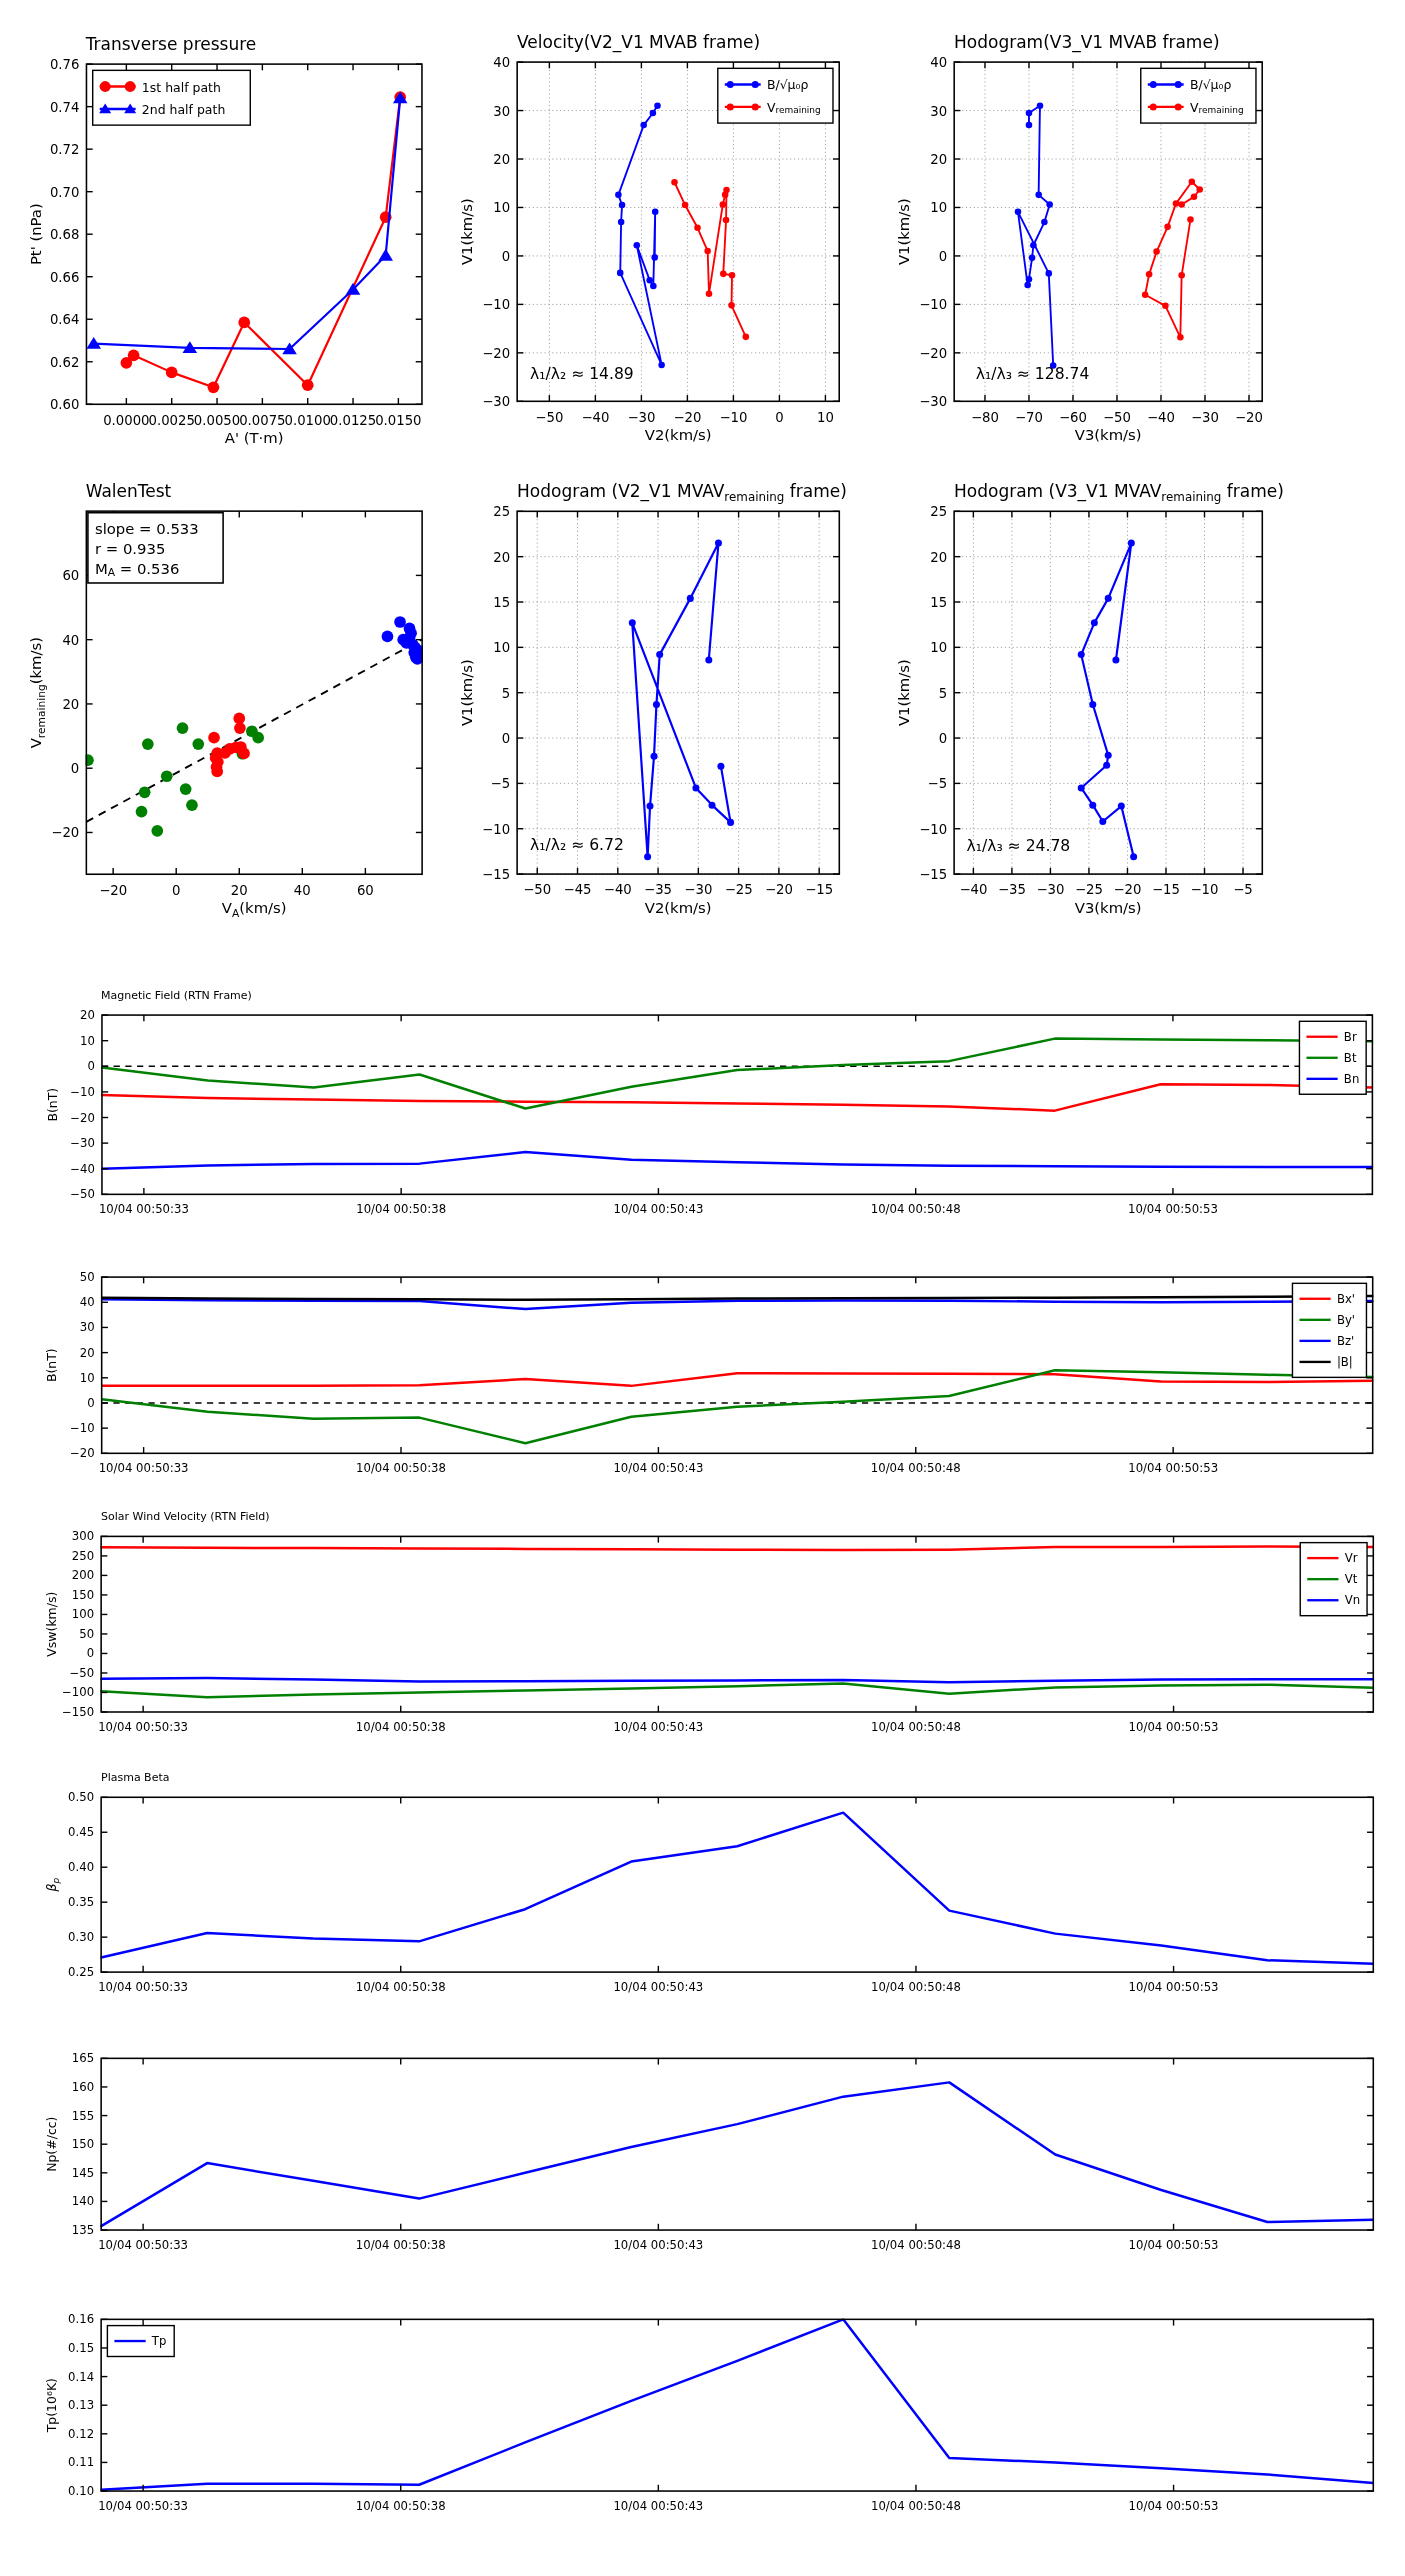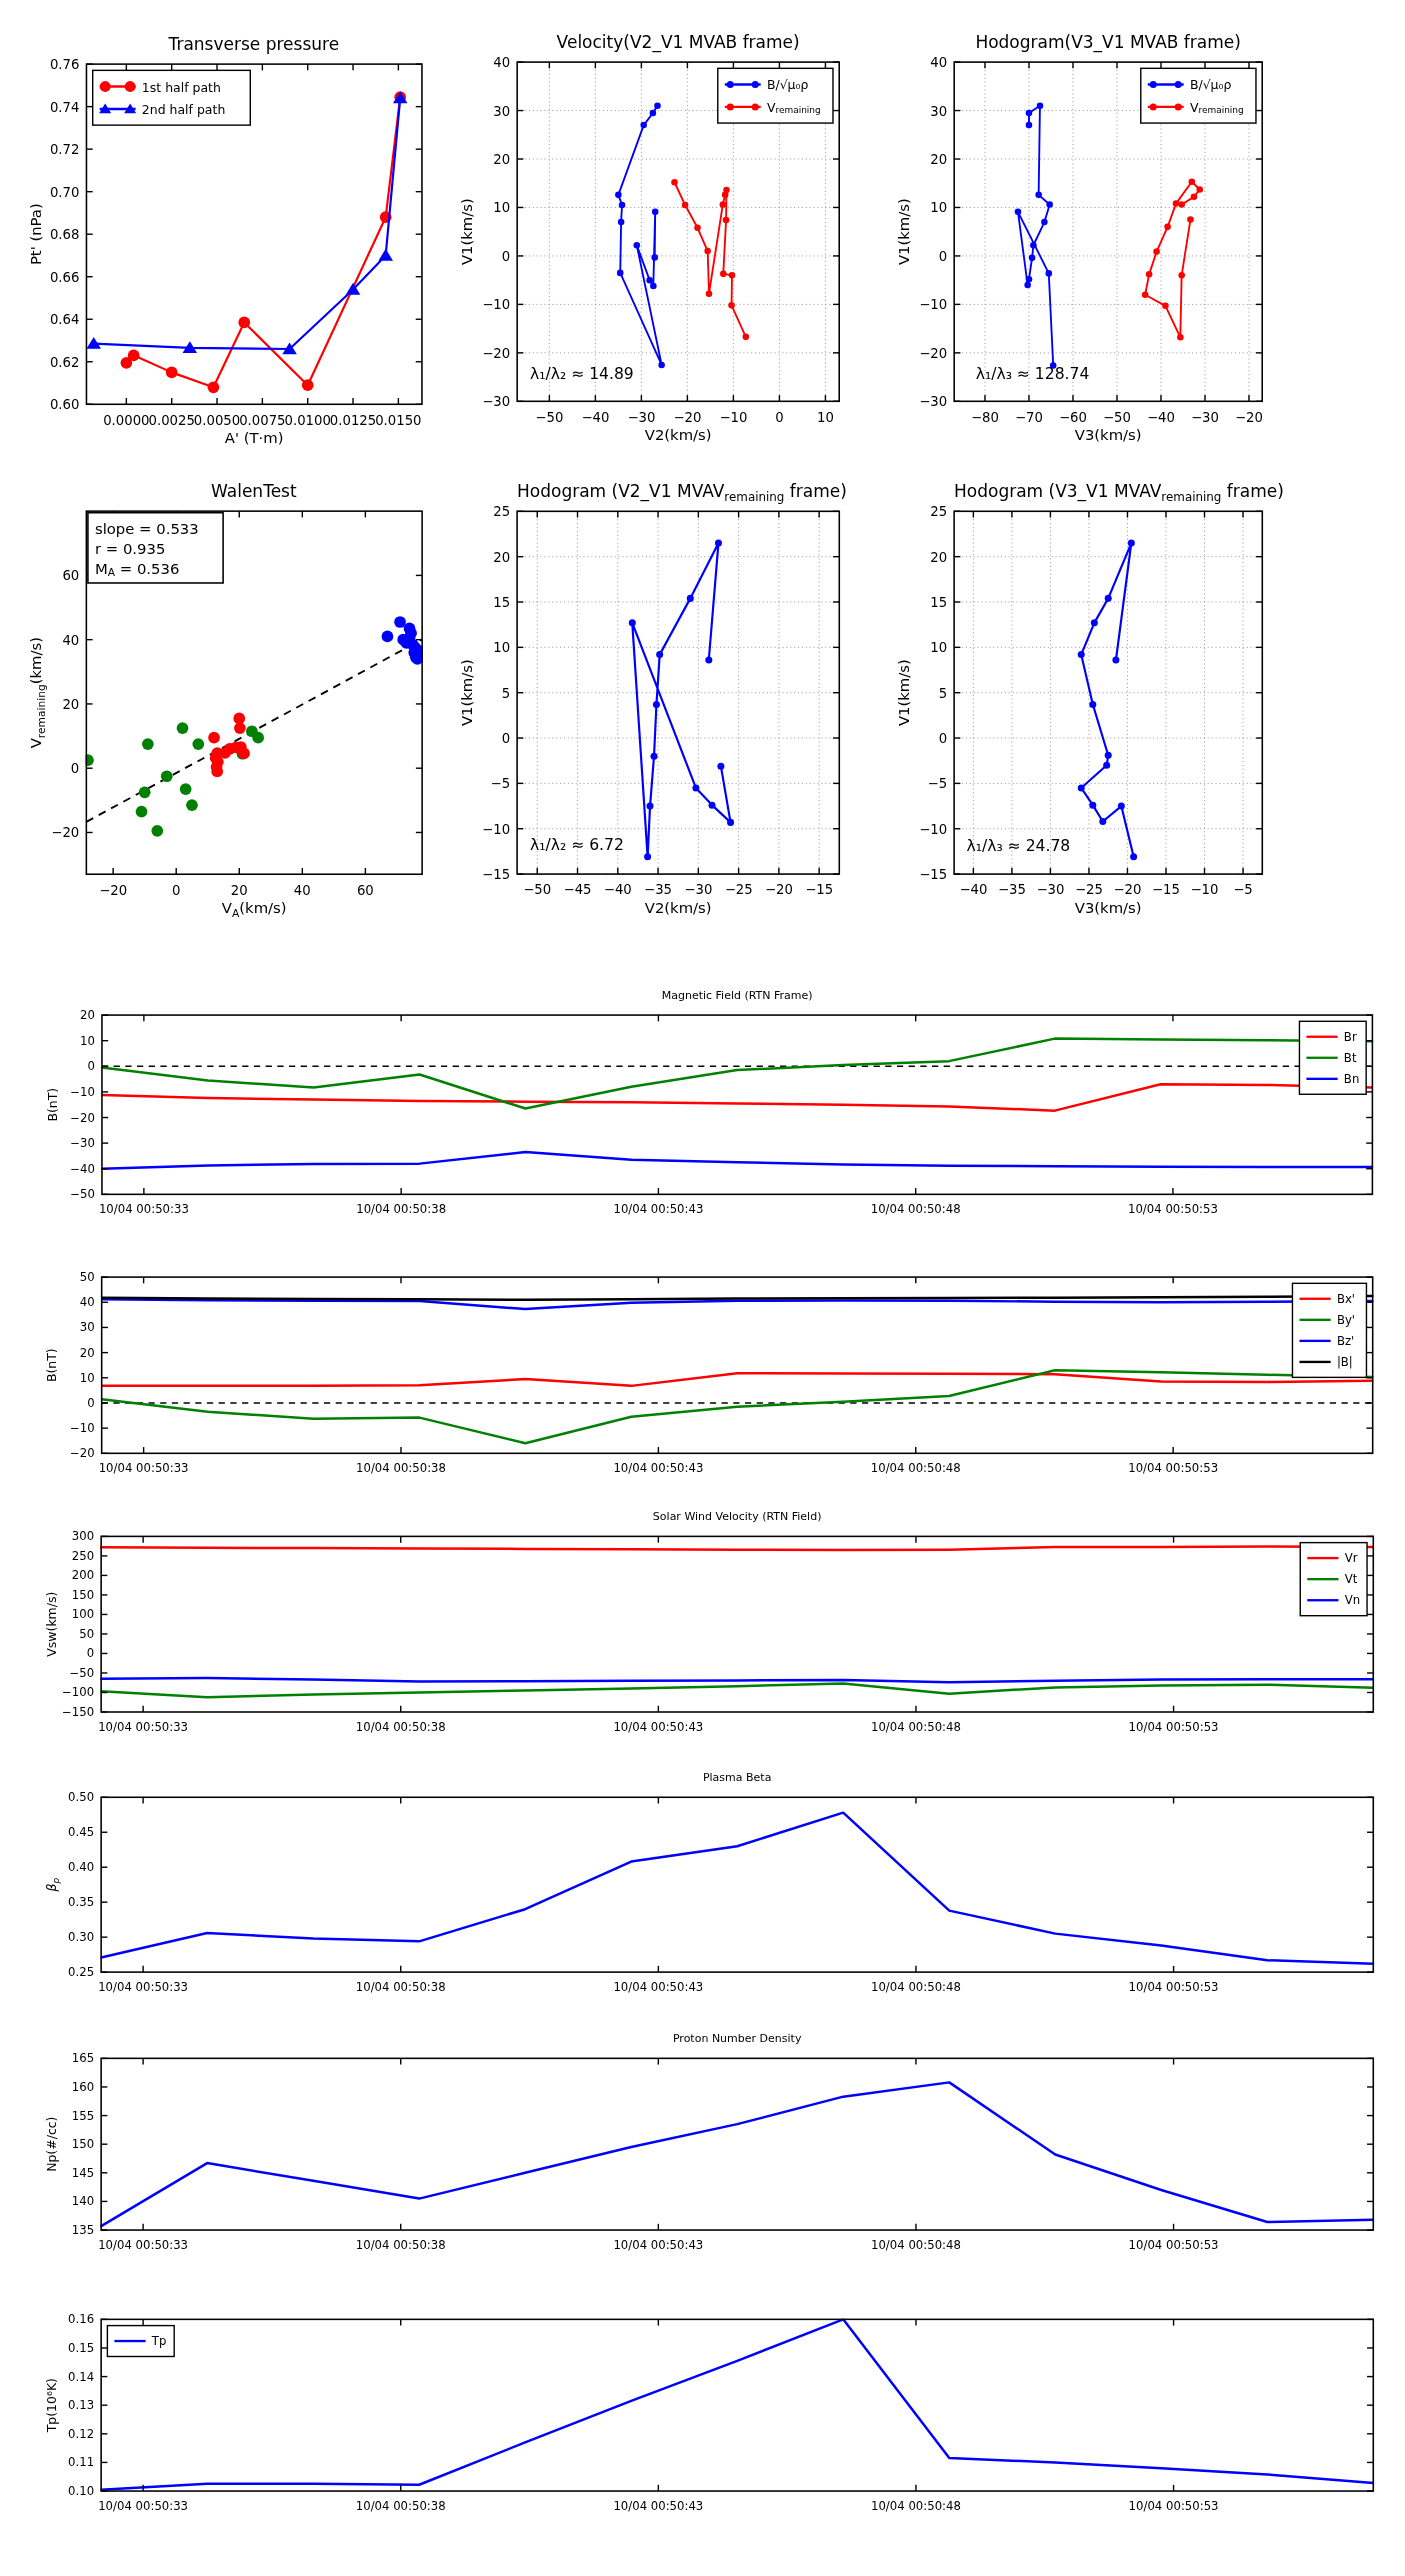--- a/index.html
+++ b/index.html
@@ -1,19 +1,19 @@
 <!DOCTYPE html>
 <html style="font-size:12.5px"><head>
 <meta charset="utf-8">
 <style>
   html,body{margin:0;padding:0;background:#fff;}
   .stage{position:relative;width:1405px;height:2576px;background:#ffffff;
          font-family:"DejaVu Sans", sans-serif;color:#000;overflow:hidden;}
   .panel{position:absolute;}
-  .ptitle{position:absolute;left:74px;right:11.7px;top:4.7px;text-align:center;
+  .ptitle{position:absolute;left:74px;right:11.7px;top:4.7px;
           font-size:17px;color:#000;white-space:nowrap;}
   .panel.ts .ptitle{font-size:11px;top:9.4px;}
   .ptitle sub{font-size:70%;}
   svg.plot{position:absolute;left:0;top:0;width:100%;height:100%;display:block;}
 </style>
 </head>
 <body>
 
 <div class="stage">
 
@@ -943,21 +943,20 @@
         <text x="86" y="89.79999999999998" text-anchor="end" font-size="15" fill="#000" dominant-baseline="central"><tspan dy="0" font-size="15">0.45</tspan></text>
         <text x="86" y="134.59999999999997" text-anchor="end" font-size="15" fill="#000" dominant-baseline="central"><tspan dy="0" font-size="15">0.40</tspan></text>
         <text x="86" y="179.40000000000003" text-anchor="end" font-size="15" fill="#000" dominant-baseline="central"><tspan dy="0" font-size="15">0.35</tspan></text>
         <text x="86" y="224.20000000000002" text-anchor="end" font-size="15" fill="#000" dominant-baseline="central"><tspan dy="0" font-size="15">0.30</tspan></text>
         <text x="86" y="269" text-anchor="end" font-size="15" fill="#000" dominant-baseline="central"><tspan dy="0" font-size="15">0.25</tspan></text>
         <text x="37" y="157" text-anchor="middle" font-size="16" fill="#000" font-style="italic" transform="rotate(-90 37 157)"><tspan dy="0" font-size="16">β</tspan><tspan dy="4" font-size="11.52">p</tspan><tspan dy="-4" font-size="16"></tspan></text>
       </svg>
   </div>
 
   <div class="panel ts" style="left:27px;top:2023px;width:1358px;height:258px">
-    <div class="ptitle">Proton Number Density</div>
     <svg class="plot" viewBox="0 0 1740 330">
         <rect x="95" y="45" width="1630" height="220" fill="#ffffff"></rect>
         <clipPath id="cp-proton-number-density">
           <rect x="94" y="44" width="1632" height="222"></rect>
         </clipPath>
         <g clip-path="url(#cp-proton-number-density)">
           <g>
             <path d="M95.0 259.9L230.8 179.2L366.7 201.9L502.5 224.7L638.3 191.7L774.2 158.7L910.0 129.3L1045.8 94.1L1181.7 75.8L1317.5 168.2L1453.3 213.7L1589.2 254.7L1725.0 251.8" fill="none" stroke="#0000ff" stroke-width="3.2" stroke-linejoin="round" stroke-linecap="round"></path>
           </g>
         </g>

